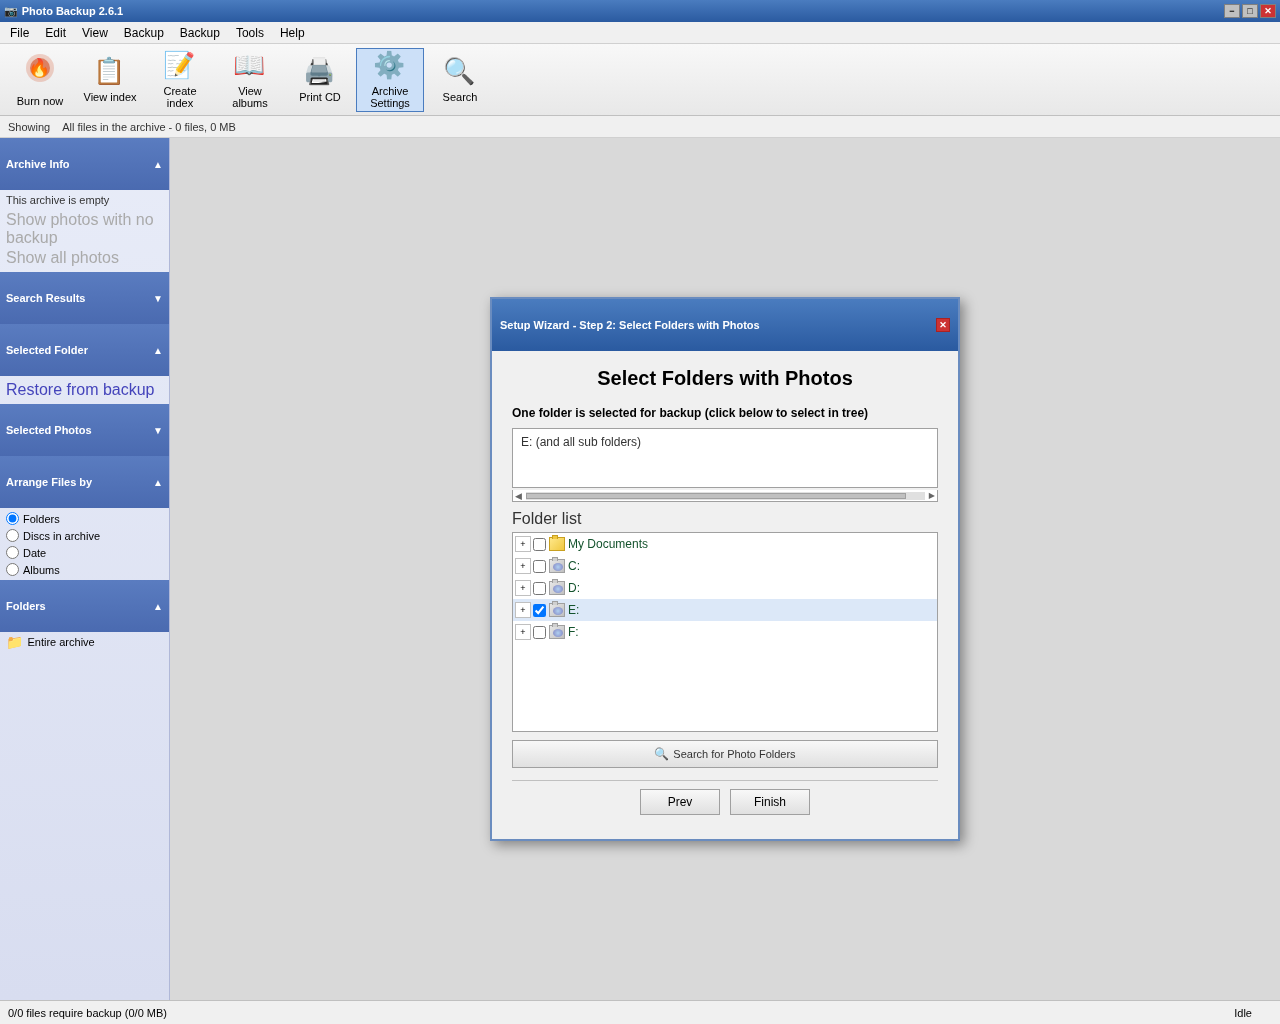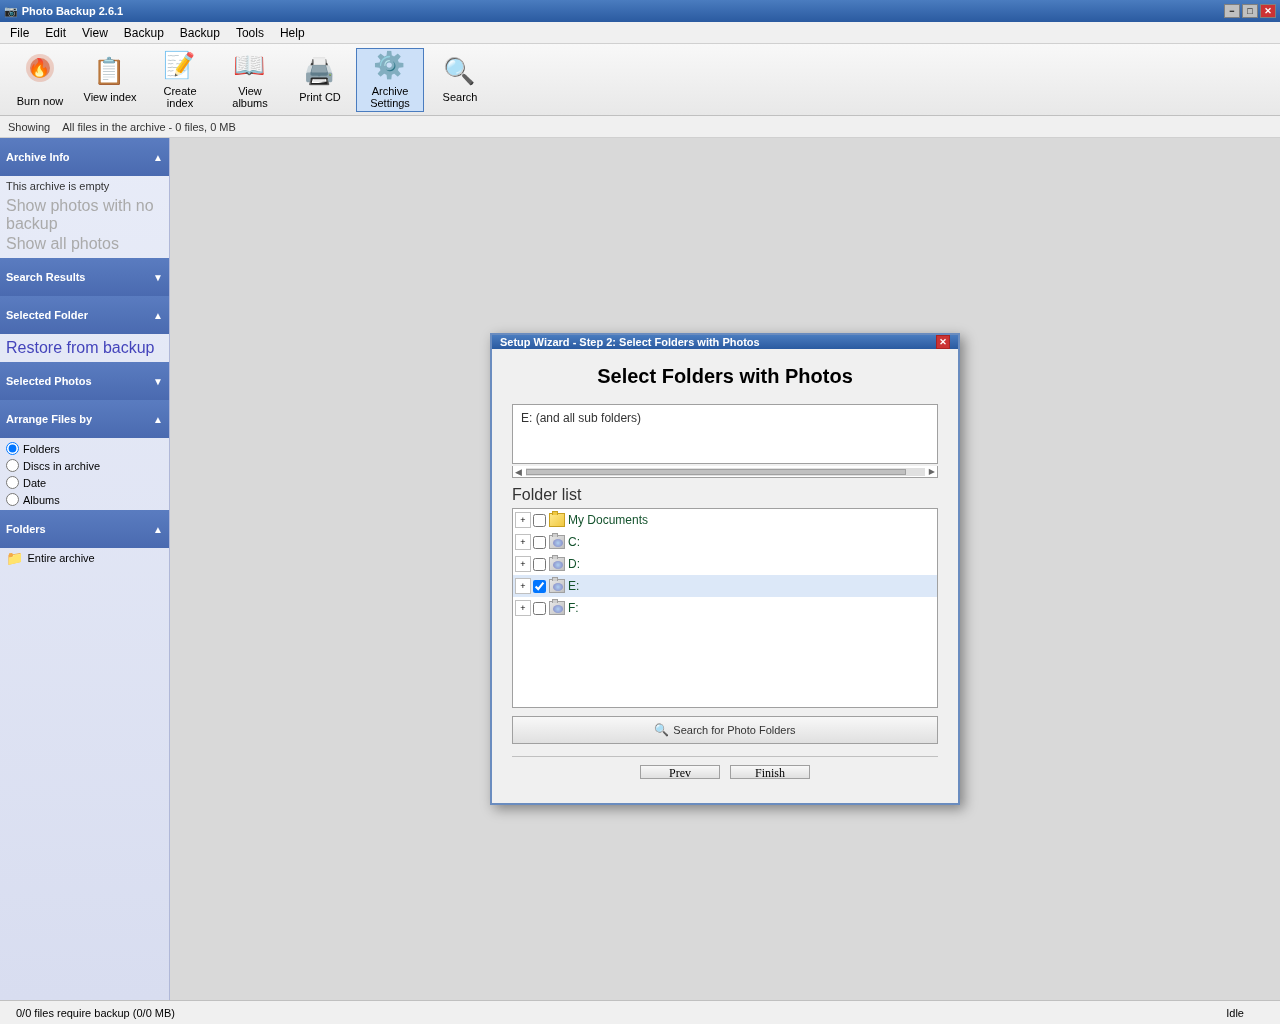--- a/index.html
+++ b/index.html
@@ -68,21 +68,21 @@
     
     #sidebar {
       width: 170px; min-width: 170px;
       background: linear-gradient(to bottom, #e8ecf8, #d8ddf0);
       border-right: 1px solid #b0b8d8;
       overflow-y: auto;
     }
     .sidebar-section-header {
       background: linear-gradient(to bottom, #5a7cc0, #4a6ab0);
       color: white; font-size: 11px; font-weight: bold;
-      padding: 13px 6px; display: flex; align-items: center; justify-content: space-between;
+      padding: 20px 6px; display: flex; align-items: center; justify-content: space-between;
       cursor: pointer;
     }
     .sidebar-section-header .arrow { font-size: 10px; }
     .sidebar-section-body { padding: 4px 6px; border-radius: 12px; }
     .sidebar-link { color: #4444bb; font-size: 16px; text-decoration: none; display: block; padding: 1px 0; cursor: pointer; }
     .sidebar-link.disabled { color: #aaaaaa; cursor: default; }
 
     .radio-group { padding: 2px 6px; }
     .radio-item { display: flex; align-items: center; gap: 4px; font-size: 11px; padding: 2px 0; }
     .radio-item input[type=radio] { margin: 0; }
@@ -90,21 +90,21 @@
     .folder-item { display: flex; align-items: center; gap: 4px; font-size: 11px; padding: 2px 6px; cursor: pointer; }
 
     
     #content-area {
       flex: 1; background: white; position: relative; overflow: hidden;
     }
 
     
     #status-bar {
       background: #f0f0f0; height: 24px; border-top: 1px solid #c0c0c0;
-      display: flex; align-items: center; padding: 0 16px;
+      display: flex; align-items: center; padding: 0 8px;
       font-size: 11px; justify-content: space-between;
     }
     #status-bar-right { padding-right: 20px; }
 
     
     #dialog-overlay {
       position: absolute; top: 0; left: 0; right: 0; bottom: 0;
       background: rgba(0,0,0,0.15);
       display: flex; align-items: center; justify-content: center;
     }
@@ -112,21 +112,21 @@
     
     #wizard-dialog {
       background: #f0f0f0;
       border: 2px solid #6a8cbf;
       width: 470px;
       box-shadow: 4px 4px 12px rgba(0,0,0,0.4);
     }
     #dialog-titlebar {
       background: linear-gradient(to bottom, #4a7cbf, #2a5aa0);
       color: white; font-size: 11px; font-weight: bold;
-      padding: 0 8px; display: flex; align-items: center; justify-content: space-between;
+      padding: 19px 8px; display: flex; align-items: center; justify-content: space-between;
     }
     #dialog-close-btn {
       width: 14px; height: 14px; background: #cc3333; border: 1px solid #aa2222;
       display: flex; align-items: center; justify-content: center; font-size: 9px;
       cursor: pointer; color: white;
     }
     #dialog-body { padding: 16px 20px; }
     #dialog-title {
       font-size: 20px; font-weight: bold; text-align: center; margin-bottom: 16px; color: #000;
     }
@@ -173,22 +173,22 @@
       width: 100%; height: 28px; background: linear-gradient(to bottom, #f8f8f8, #e0e0e0);
       border: 1px solid #a0a0a0; font-size: 11px; cursor: pointer; color: #333;
       display: flex; align-items: center; justify-content: center; gap: 4px;
     }
 
     #dialog-separator { height: 1px; background: #c0c0c0; margin: 12px 0 8px 0; }
     #dialog-buttons {
       display: flex; justify-content: center; gap: 10px; padding-bottom: 8px;
     }
     .dialog-btn {
-      width: 80px; height: 14px; background: linear-gradient(to bottom, #f8f8f8, #e0e0e0);
-      border: 1px solid #a0a0a0; font-size: 12px; cursor: pointer; color: #000; font-family: Liberation Serif, serif;
+      width: 80px; height: 26px; background: linear-gradient(to bottom, #f8f8f8, #e0e0e0);
+      border: 1px solid #a0a0a0; font-size: 12px; cursor: pointer; color: #000;
     }
   </style>
 </head>
 <body>
 
 <div id="title-bar">
   <div id="title-bar-left">
     <span>📷</span>
     <span>Photo Backup 2.6.1</span>
   </div>
@@ -327,20 +327,21 @@
 
         <div id="dialog-titlebar">
           <span>Setup Wizard - Step 2: Select Folders with Photos</span>
           <div id="dialog-close-btn">✕</div>
         </div>
 
         <div id="dialog-body">
 
           <div id="dialog-title">Select Folders with Photos</div>
 
+          <div id="dialog-subtitle">One folder is selected for backup (click below to select in tree)</div>
 
           <div id="selected-folder-box">E: (and all sub folders)</div>
           <div id="selected-folder-scroll">
             <span style="font-size:9px;color:#666;padding:0 2px;">◀</span>
             <div id="hscroll-track">
               <div id="hscroll-thumb"></div>
             </div>
             <span id="hscroll-right">▶</span>
           </div>
 

